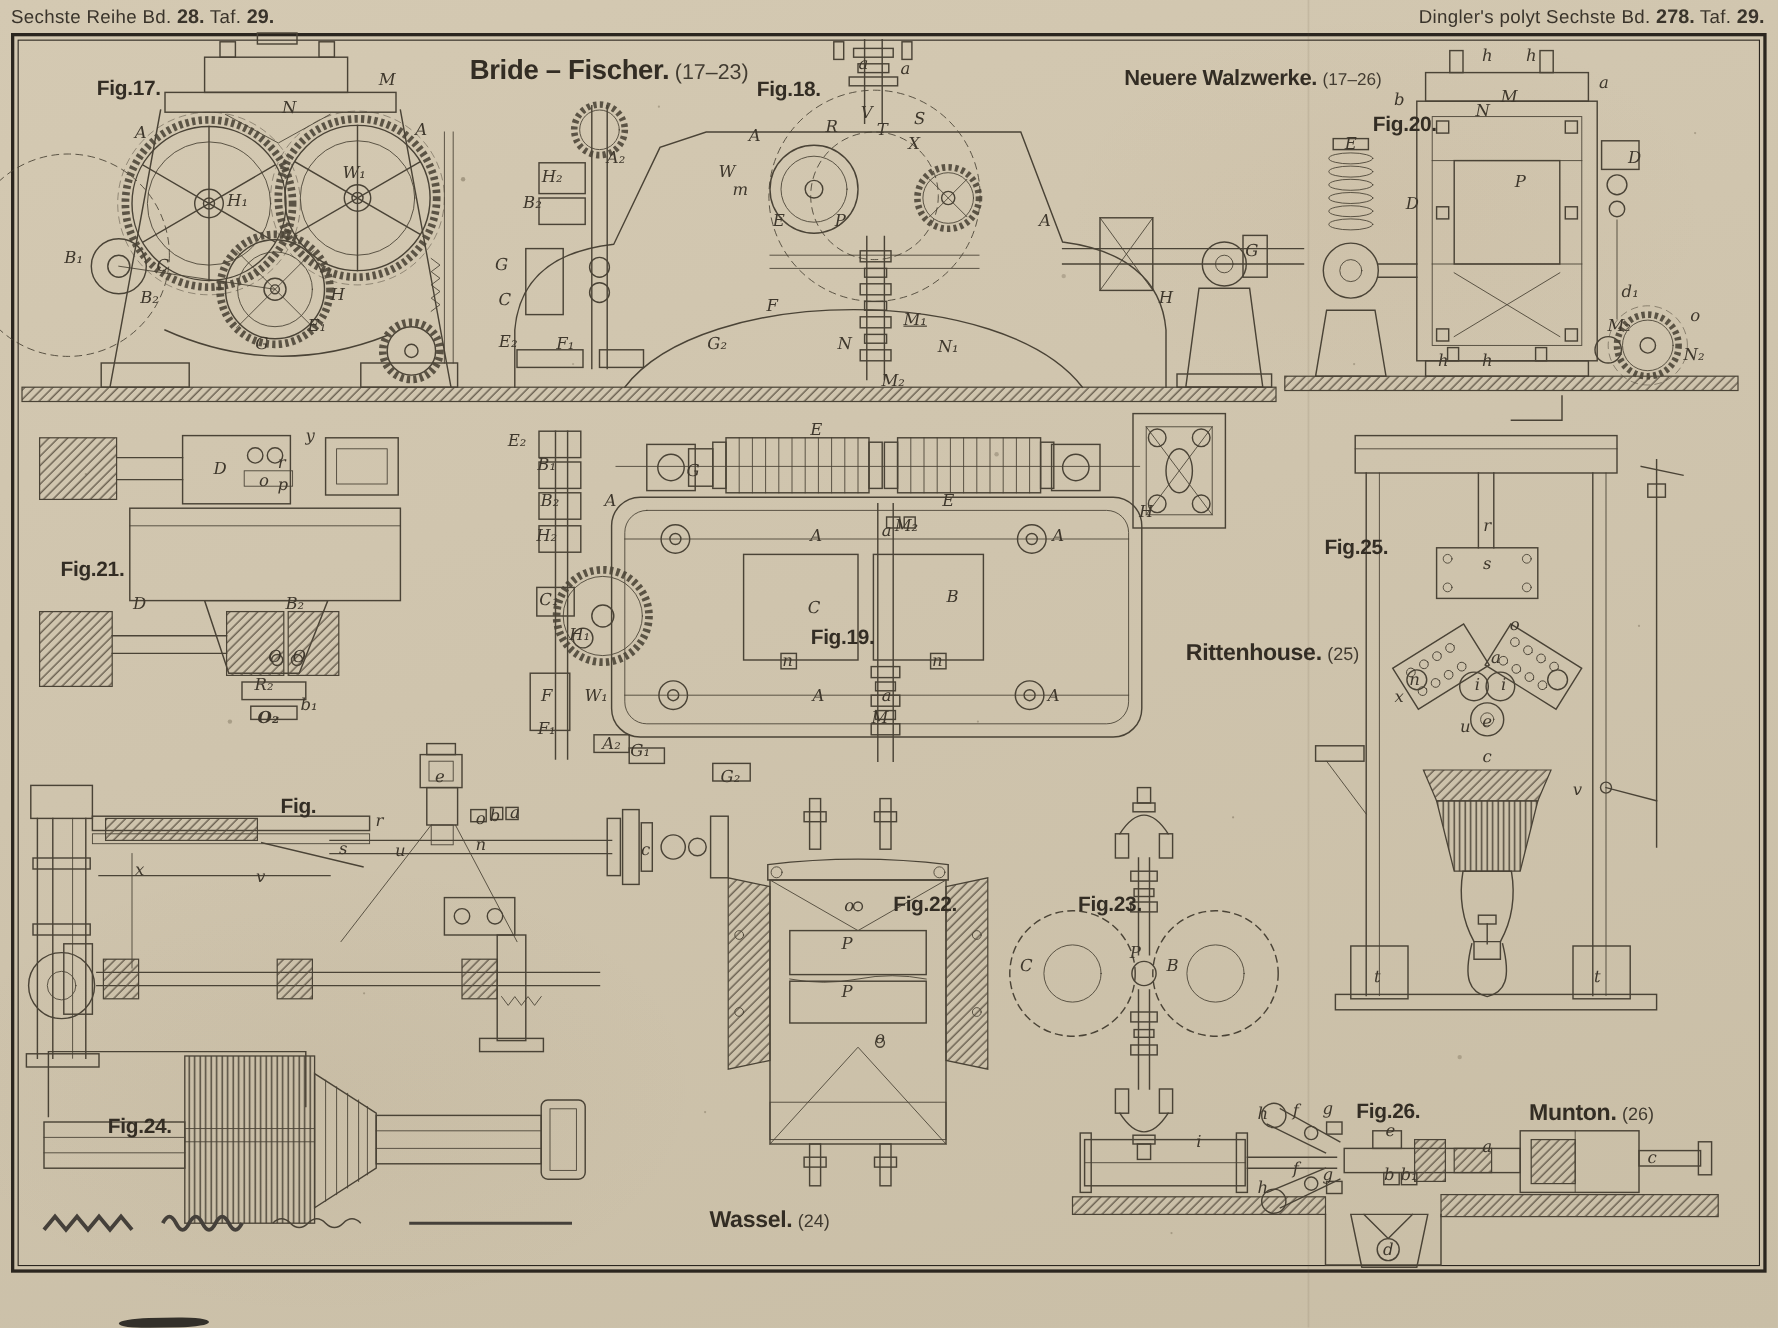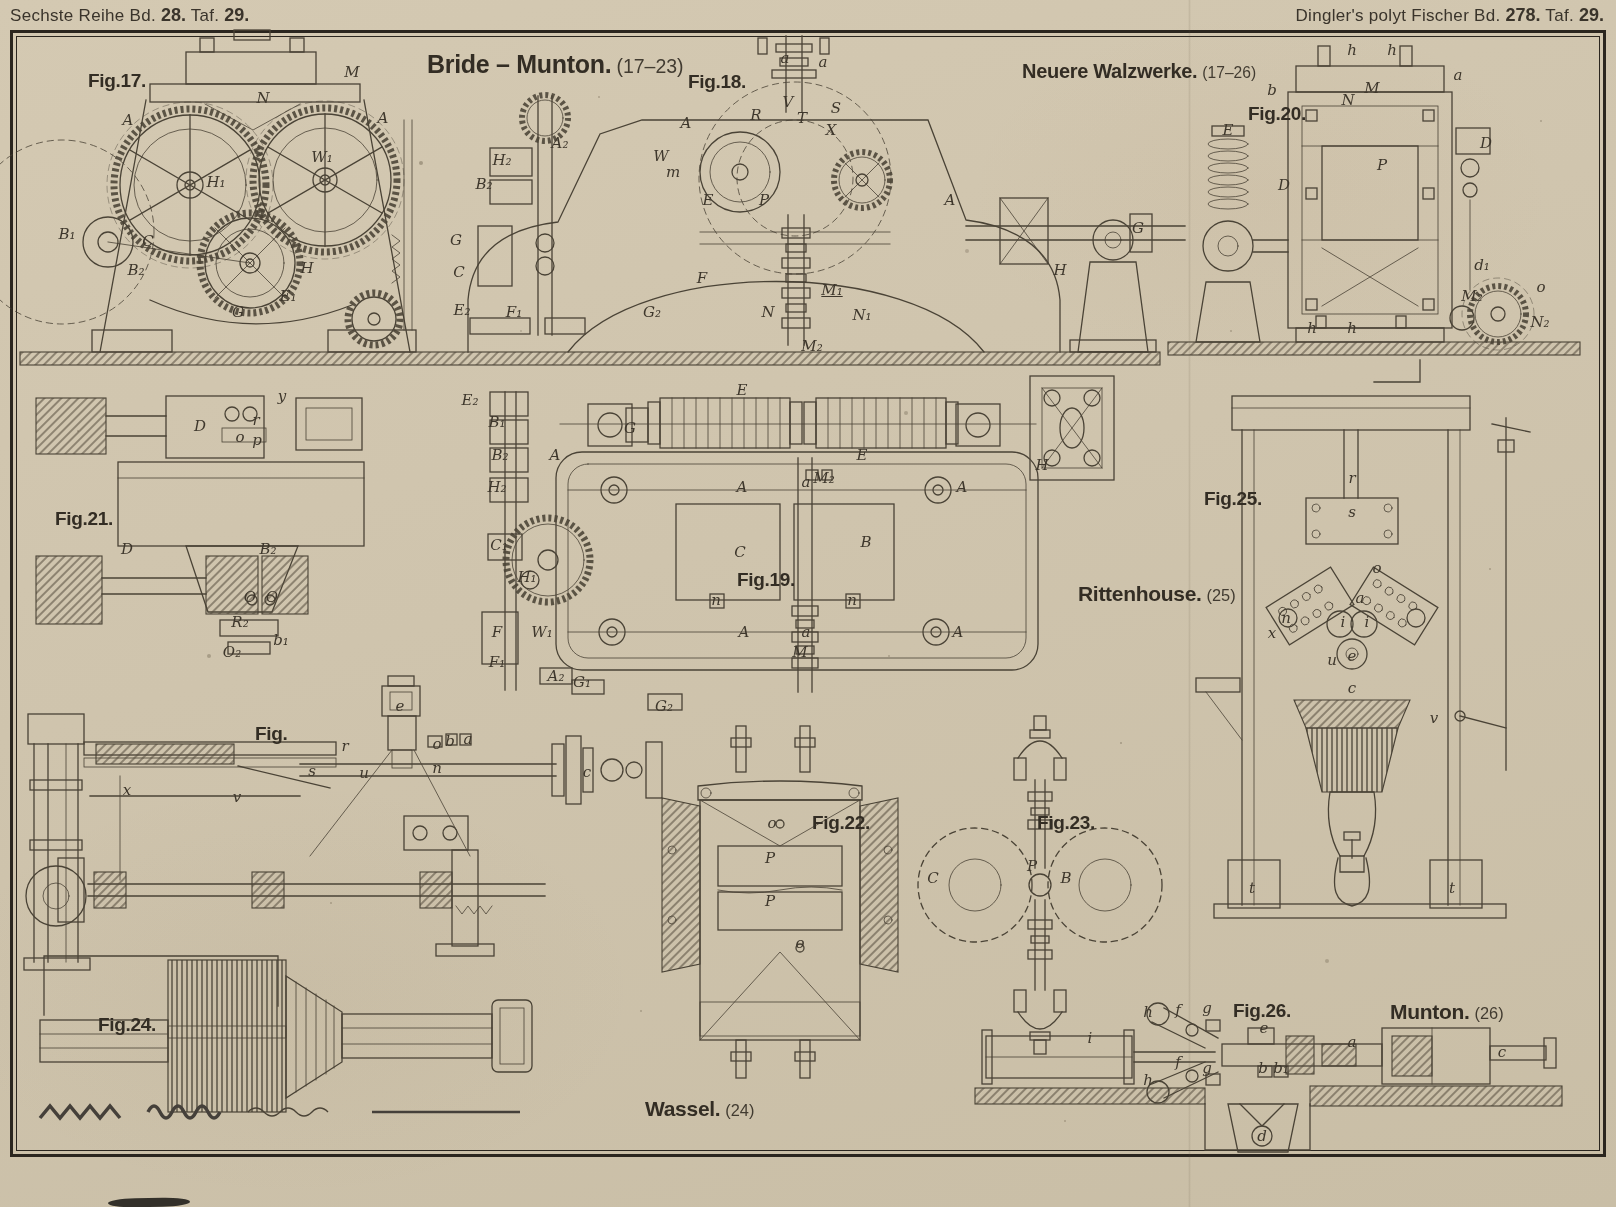--- a/index.html
+++ b/index.html
@@ -51,21 +51,21 @@
 
 <div class="page">
 
   <div class="hl">
     <span>Sechste Reihe Bd.</span>
     <b>28.</b>
     <span>Taf.</span>
     <b>29.</b>
   </div>
   <div class="hr">
-    <span>Dingler's polyt Fischer Bd.</span>
+    <span>Dingler's polyt Sechste Bd.</span>
     <b>278.</b>
     <span>Taf.</span>
     <b>29.</b>
   </div>
 
   <div class="frame"></div>
 
   <svg class="drawing" width="1616" height="1207" viewBox="0 0 1616 1207">
     <defs>
       <pattern id="h1" width="6" height="6" patternUnits="userSpaceOnUse" patternTransform="rotate(45)">
@@ -499,21 +499,21 @@
       <line x1="1432" y1="1028" x2="1432" y2="1084" class="ln thin"></line>
       <rect x="1490" y="1046" width="56" height="14" class="ln"></rect>
         <rect x="1544" y="1038" width="12" height="30" class="ln"></rect>
       <path class="ln" d="M1228,1104 L1298,1104 L1288,1152 L1238,1152 Z"></path>
       <path class="ln" d="M1240,1104 L1262,1126 L1284,1104"></path>
       <circle cx="1262" cy="1136" r="10" class="ln"></circle>
     </g>
   </svg>
 
   <div class="lab title t-lg" style="left:427px;top:50px">
-    <span>Bride – Munton.</span><span class="rng">(17–23)</span>
+    <span>Bride – Fischer.</span><span class="rng">(17–23)</span>
   </div>
   <div class="lab title t-xl" style="left:1022px;top:60px">
     <span>Neuere Walzwerke.</span><span class="rng">(17–26)</span>
   </div>
   <div class="lab title t-md" style="left:1078px;top:582px">
     <span>Rittenhouse.</span><span class="rng">(25)</span>
   </div>
   <div class="lab title t-md" style="left:645px;top:1097px">
     <span>Wassel.</span><span class="rng">(24)</span>
   </div>
@@ -522,21 +522,21 @@
   </div>
 
   <div class="lab figlabel" style="left:88px;top:70px">Fig.17.</div>
   <div class="lab figlabel" style="left:688px;top:71px">Fig.18.</div>
   <div class="lab figlabel" style="left:1248px;top:103px">Fig.20.</div>
   <div class="lab figlabel" style="left:55px;top:508px">Fig.21.</div>
   <div class="lab figlabel" style="left:737px;top:569px">Fig.19.</div>
   <div class="lab figlabel" style="left:1204px;top:488px">Fig.25.</div>
   <div class="lab figlabel" style="left:255px;top:723px">Fig.</div>
   <div class="lab figlabel" style="left:812px;top:812px">Fig.22.</div>
-  <div class="lab figlabel" style="left:1037px;top:812px">Fig.23.</div>
+  <div class="lab figlabel" style="left:980px;top:812px">Fig.23.</div>
   <div class="lab figlabel" style="left:98px;top:1014px">Fig.24.</div>
   <div class="lab figlabel" style="left:1233px;top:1000px">Fig.26.</div>
 
   <div class="parts">
       <span class="part-label" style="left: 263px; top: 98px;">N</span>
       <span class="part-label" style="left: 128px; top: 120px;">A</span>
       <span class="part-label" style="left: 383px; top: 118px;">A</span>
       <span class="part-label" style="left: 352px; top: 72px;">M</span>
       <span class="part-label" style="left: 322px; top: 157px;">W₁</span>
       <span class="part-label" style="left: 216px; top: 182px;">H₁</span>
@@ -594,21 +594,21 @@
       <span class="part-label" style="left: 200px; top: 426px;">D</span>
       <span class="part-label" style="left: 256px; top: 420px;">r</span>
       <span class="part-label" style="left: 240px; top: 437px;">o</span>
       <span class="part-label" style="left: 257px; top: 440px;">p</span>
       <span class="part-label" style="left: 127px; top: 549px;">D</span>
       <span class="part-label" style="left: 268px; top: 549px;">B₂</span>
       <span class="part-label" style="left: 250px; top: 597px;">O</span>
       <span class="part-label" style="left: 272px; top: 597px;">O</span>
       <span class="part-label" style="left: 240px; top: 622px;">R₂</span>
       <span class="part-label" style="left: 281px; top: 640px;">b₁</span>
-      <span class="part-label" style="left: 232px; top: 652px;">O₂</span>
+      <span class="part-label" style="left: 244px; top: 652px; font-weight: bold;">O₂</span>
       <span class="part-label" style="left: 470px; top: 400px;">E₂</span>
       <span class="part-label" style="left: 497px; top: 422px;">B₁</span>
       <span class="part-label" style="left: 630px; top: 428px;">G</span>
       <span class="part-label" style="left: 742px; top: 390px;">E</span>
       <span class="part-label" style="left: 862px; top: 455px;">E</span>
       <span class="part-label" style="left: 500px; top: 455px;">B₂</span>
       <span class="part-label" style="left: 555px; top: 455px;">A</span>
       <span class="part-label" style="left: 497px; top: 487px;">H₂</span>
       <span class="part-label" style="left: 742px; top: 487px;">A</span>
       <span class="part-label" style="left: 806px; top: 482px;">a</span>

